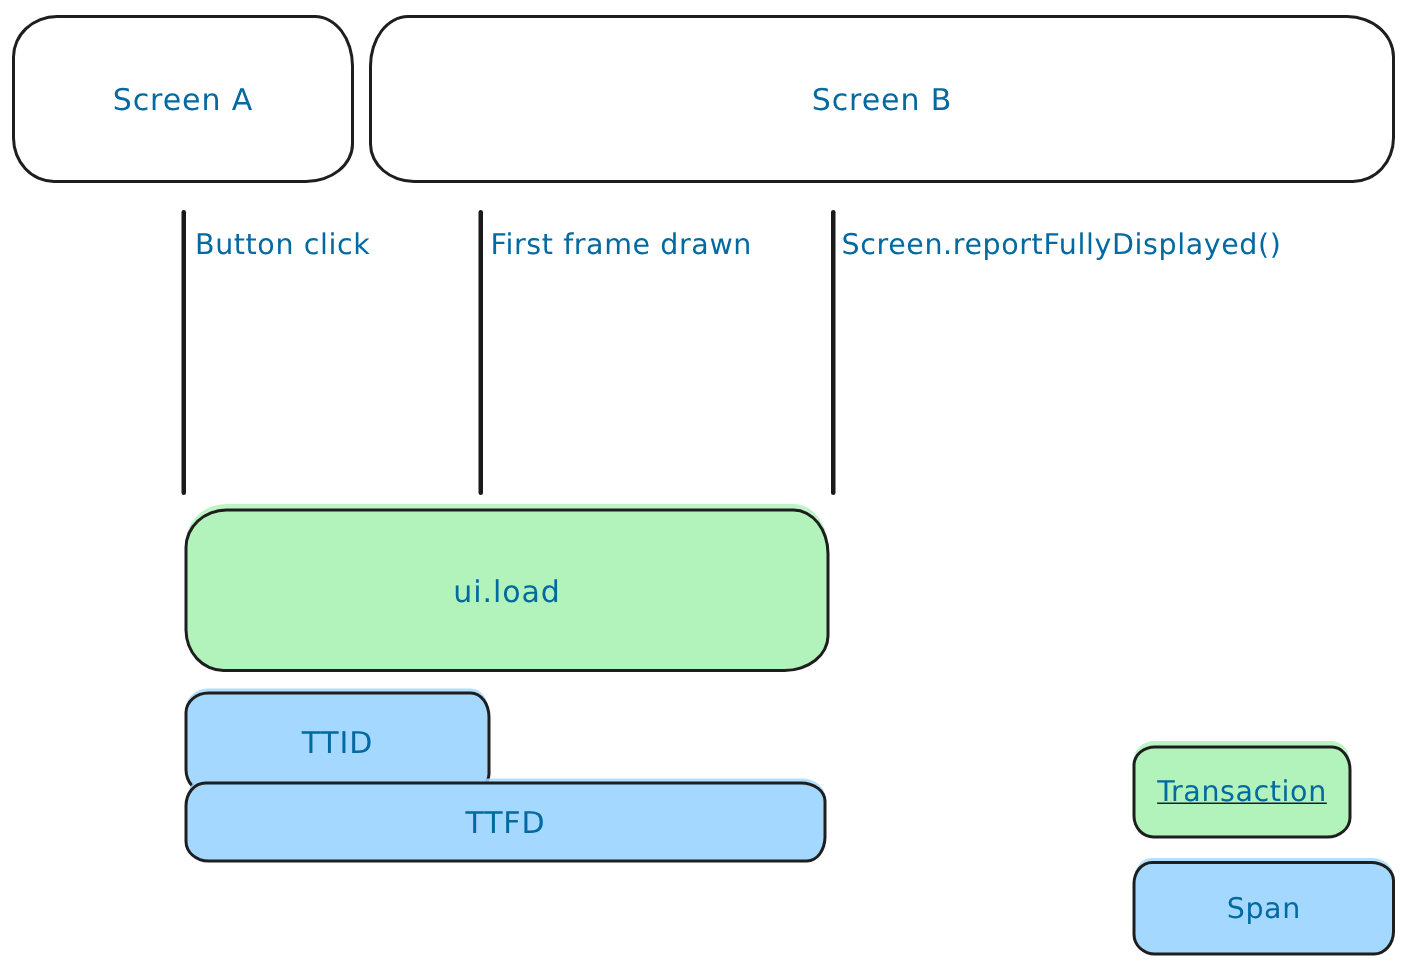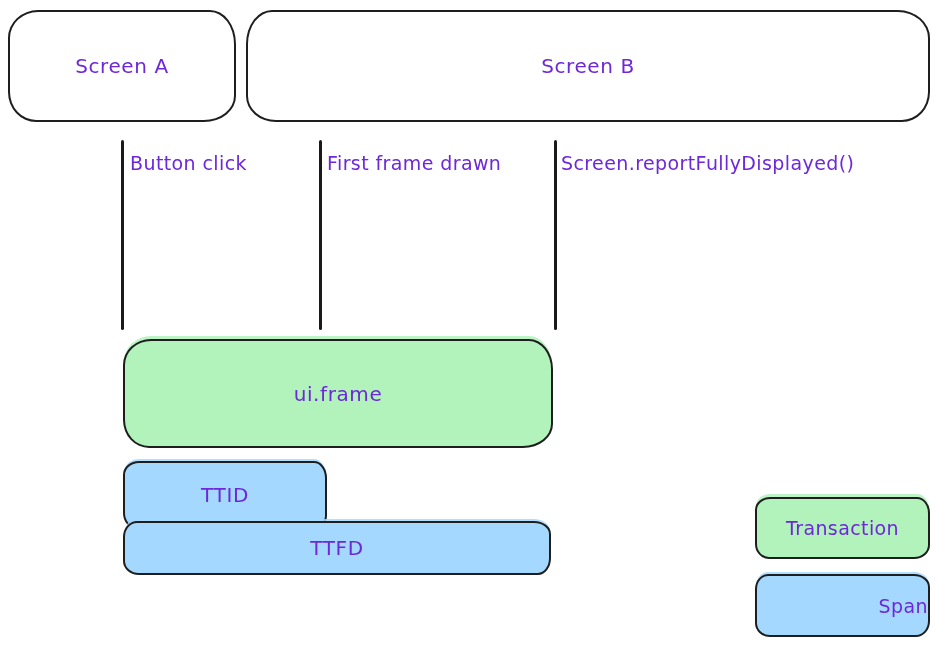--- a/index.html
+++ b/index.html
@@ -21,21 +21,21 @@
     box-sizing: border-box;
     border: 2.5px solid #1e1e1e;
     display: flex;
     align-items: center;
     justify-content: center;
     background: #ffffff;
   }
   .label {
     font-size: 19px;
     letter-spacing: 0.4px;
-    color: #6d28d9;
+    color: #0369a1;
     white-space: nowrap;
   }
 
   
   .screen-a {
     left: 8px; top: 10px; width: 228px; height: 112px;
     border-radius: 30px 26px 32px 28px / 28px 34px 26px 30px;
   }
   .screen-b {
     left: 246px; top: 10px; width: 684px; height: 112px;
@@ -82,27 +82,27 @@
     left: 123px; top: 461px; width: 204px; height: 68px;
     border-radius: 16px 13px 17px 14px / 14px 17px 13px 16px;
   }
   .ttfd {
     left: 123px; top: 521px; width: 428px; height: 54px;
     border-radius: 14px 17px 13px 16px / 16px 13px 17px 14px;
   }
 
   
   .legend-transaction {
-    left: 755px; top: 497px; width: 175px; height: 62px;
+    left: 755px; top: 497px; width: 146px; height: 62px;
     border-radius: 15px 13px 16px 14px / 13px 16px 14px 15px;
+    text-decoration: underline;
   }
   .legend-span {
     left: 755px; top: 574px; width: 175px; height: 63px;
     border-radius: 13px 16px 14px 15px / 15px 13px 16px 14px;
-    justify-content: flex-end;
   }
 
   .bar-label {
     font-size: 20px;
     letter-spacing: 0.6px;
   }
 </style>
 </head>
 <body>
 
@@ -117,21 +117,21 @@
 
   <div class="event-line line-1"></div>
   <div class="event-line line-2"></div>
   <div class="event-line line-3"></div>
 
   <span class="label event-label event-label-1">Button click</span>
   <span class="label event-label event-label-2">First frame drawn</span>
   <span class="label event-label event-label-3">Screen.reportFullyDisplayed()</span>
 
   <div class="sketch bar-green ui-load">
-    <span class="label bar-label">ui.frame</span>
+    <span class="label bar-label">ui.load</span>
   </div>
 
   <div class="sketch bar-blue ttid">
     <span class="label bar-label">TTID</span>
   </div>
   <div class="sketch bar-blue ttfd">
     <span class="label bar-label">TTFD</span>
   </div>
 
   <div class="sketch bar-green legend-transaction">

